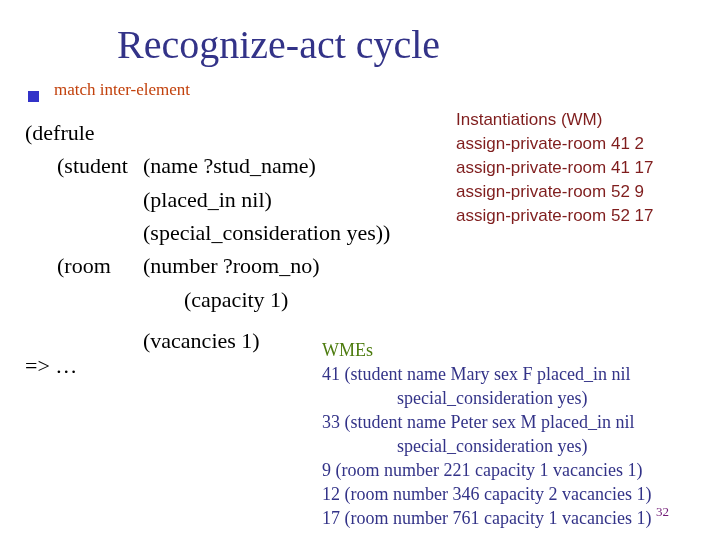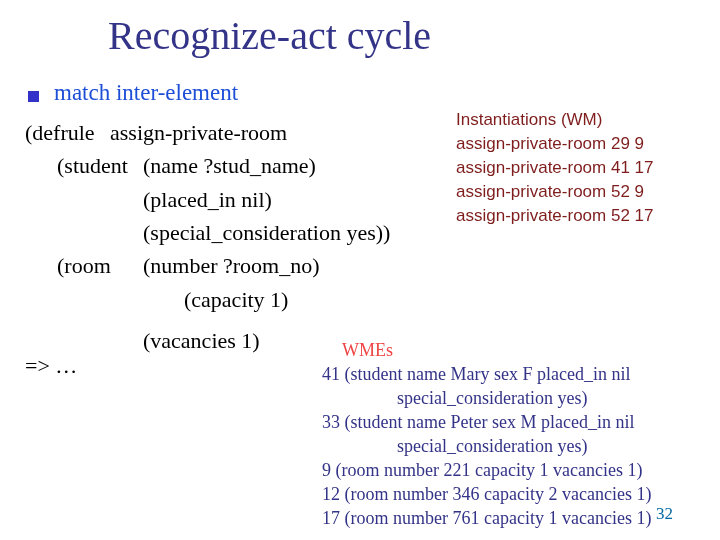--- a/index.html
+++ b/index.html
@@ -1,67 +1,66 @@
 <!DOCTYPE html>
 <html><head>
 <meta charset="utf-8">
 <style>
   html,body{margin:0;padding:0;background:#888;}
   .slide{
     position:relative;width:720px;height:540px;background:#ffffff;
     overflow:hidden;font-family:"Liberation Serif", serif;color:#000;
   }
   .title{
-    position:absolute;left:104px;top:8px;margin:4px;
+    position:absolute;left:104px;top:8px;margin:13px;
     font-size:40px;font-weight:normal;color:#333388;
     font-family:"Liberation Serif", serif;letter-spacing:0px;
   }
   .bullet{
     position:absolute;left:28px;top:91px;width:11px;height:11px;
     background:#3232C8;display:block;
   }
   .bullet-text{
-    position:absolute;left:54px;top:80px;font-size:23px;color:#1d4ed8;
+    position:absolute;left:54px;top:80px;font-size:17px;color:#c2410c;
   }
   .code{position:absolute;left:0;top:0;width:720px;height:540px;pointer-events:none;}
   .cl{position:absolute;left:0;width:460px;height:26px;font-size:22px;text-decoration:underline;}
   .cl span{position:absolute;white-space:nowrap;}
   .r1{top:120px;} .r2{top:153px;} .r3{top:187px;} .r4{top:220px;}
   .r5{top:253px;} .r6{top:287px;margin-left:41px;} .r7{top:328px;} .r8{top:353px;}
   .a0{left:25px;} .a1{left:57px;} .b1{left:110px;} .b2{left:143px;text-align:right;}
   .inst{
     position:absolute;left:456px;top:108px;
     font-family:"Liberation Sans", sans-serif;font-size:17px;color:#7f1d1d;
     line-height:24px;white-space:nowrap;
   }
   .wmes{
     position:absolute;left:322px;top:338px;
     font-size:18px;line-height:24px;white-space:nowrap;
   }
-  .wmes .hdr{color:#ef4444;margin-left:20px;}
+  .wmes .hdr{color:#4d7c0f;}
   .wmes .wl{color:#333388;}
   .wmes .ind{padding-left:75px;}
   .pagenum{
-    position:absolute;left:656px;top:504px;font-size:17px;color:#0369a1;
+    position:absolute;left:656px;top:504px;font-size:13px;color:#701a75;
   }
 </style>
 </head>
 <body>
 
 <div class="slide">
 
   <h1 class="title">Recognize-act cycle</h1>
 
   <span class="bullet"></span>
   <span class="bullet-text">match inter-element</span>
 
   <div class="code">
     <div class="cl r1">
       <span class="a0">(defrule</span>
-      <span class="b1">assign-private-room</span>
     </div>
     <div class="cl r2">
       <span class="a1">(student</span>
       <span class="b2">(name ?stud_name)</span>
     </div>
     <div class="cl r3">
       <span class="b2">(placed_in nil)</span>
     </div>
     <div class="cl r4">
       <span class="b2">(special_consideration yes))</span>
@@ -76,21 +75,21 @@
     <div class="cl r7">
       <span class="b2">(vacancies 1)</span>
     </div>
     <div class="cl r8">
       <span class="a0">=&gt; …</span>
     </div>
   </div>
 
   <div class="inst">
     <div>Instantiations (WM)</div>
-    <div>assign-private-room 29 9</div>
+    <div>assign-private-room 41 2</div>
     <div>assign-private-room 41 17</div>
     <div>assign-private-room 52 9</div>
     <div>assign-private-room 52 17</div>
   </div>
 
   <div class="wmes">
     <div class="hdr">WMEs</div>
     <div class="wl">41 (student name Mary sex F placed_in nil</div>
     <div class="wl ind">special_consideration yes)</div>
     <div class="wl">33 (student name Peter sex M placed_in nil</div>

